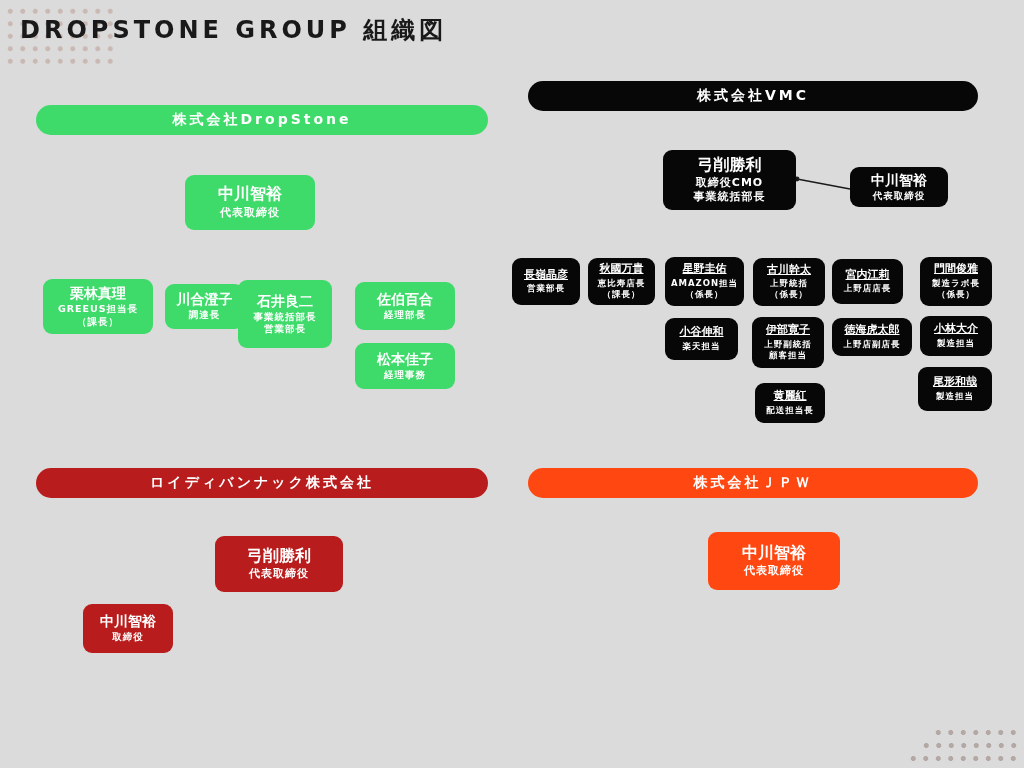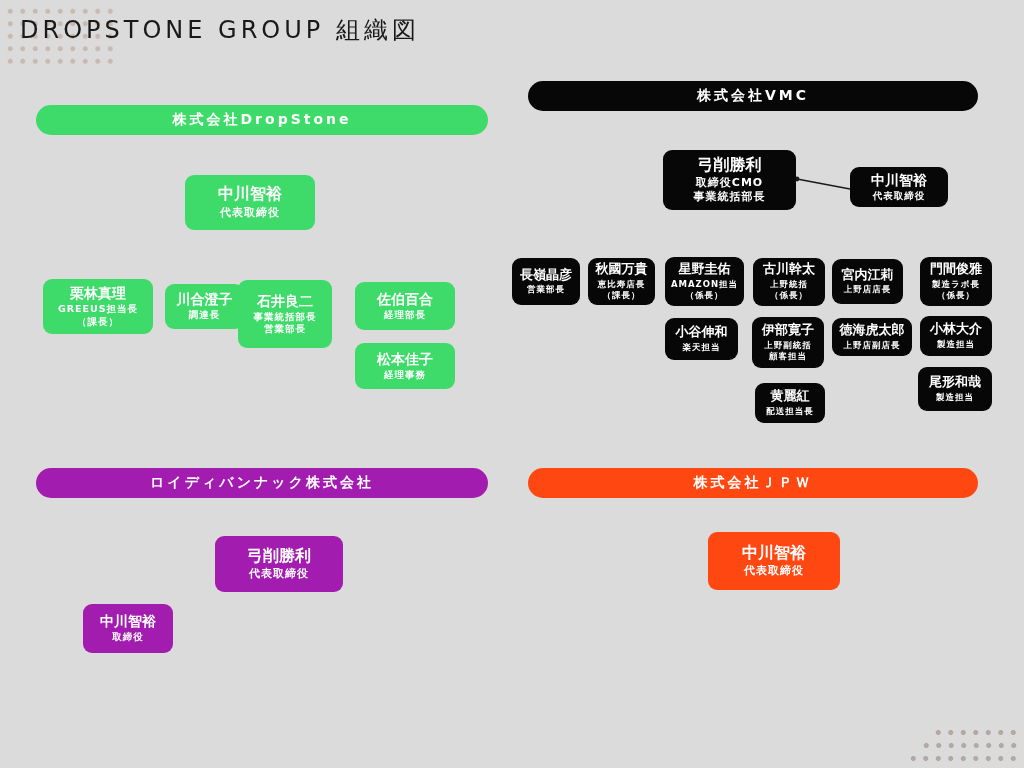--- a/index.html
+++ b/index.html
@@ -1,21 +1,21 @@
 <!DOCTYPE html>
 <html><head>
 <meta charset="utf-8">
 <style>
   html,body{margin:0;padding:0;}
   .canvas{
     position:relative;width:1024px;height:768px;background:#dbdbdb;overflow:hidden;
     font-family:"DejaVu Sans","Liberation Sans",sans-serif;
   }
   .title{
-    position:absolute;left:20px;top:14px;font-size:24px;font-weight:400;
+    position:absolute;left:20px;top:14px;font-size:24px;font-weight:700;
     letter-spacing:4px;color:#191919;z-index:2;white-space:nowrap;
   }
   .dots{position:absolute;background-image:radial-gradient(circle 2.4px at 6.25px 6.25px,var(--dotc) 97%,transparent 100%);background-size:12.5px 12.5px;z-index:1;}
   .dots-tl{--dotc:#c9b9b2;left:4px;top:5px;width:113px;height:63px;}
   .dots-br1{--dotc:#b3a8a3;left:932px;top:726px;width:88px;height:13px;}
   .dots-br2{--dotc:#b3a8a3;left:920px;top:739px;width:100px;height:13px;}
   .dots-br3{--dotc:#b3a8a3;left:907px;top:752px;width:113px;height:13px;}
   .pill{
     position:absolute;border-radius:16px;color:#ffffff;font-weight:bold;
     display:flex;align-items:center;justify-content:center;
@@ -23,24 +23,24 @@
   }
   .card{
     position:absolute;border-radius:9px;color:#ffffff;z-index:3;
     display:flex;flex-direction:column;align-items:center;justify-content:center;
     text-align:center;gap:2px;
   }
   .card .name{font-weight:bold;line-height:1.15;}
   .card .role{font-weight:bold;line-height:1.3;white-space:pre-line;letter-spacing:1px;}
   .lg  .name{font-size:16px;}  .lg  .role{font-size:11px;}
   .mdl .name{font-size:14px;}  .mdl .role{font-size:9.5px;}
-  .md  .name{font-size:13px;}  .md  .role{font-size:8.5px;}
+  .md  .name{font-size:11px;text-decoration:underline;}  .md  .role{font-size:8.5px;}
   .bg-green {background:#3edb6a;margin-top:24px;}
   .bg-black {background:#070707;}
-  .bg-cyan  {background:#a21caf;}
+  .bg-cyan  {background:#b91c1c;}
   .bg-orange{background:#ff4811;}
   .connector{position:absolute;left:0;top:0;z-index:2;pointer-events:none;}
 </style>
 </head>
 <body>
 
 <div class="canvas">
 
   <div class="dots dots-tl"></div>
   <div class="dots dots-br1"></div>

